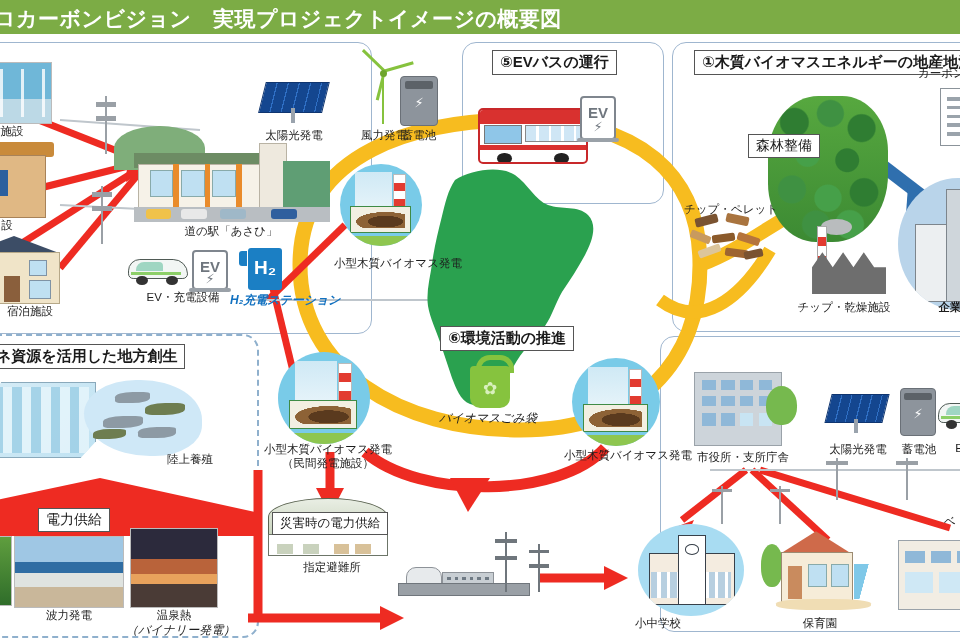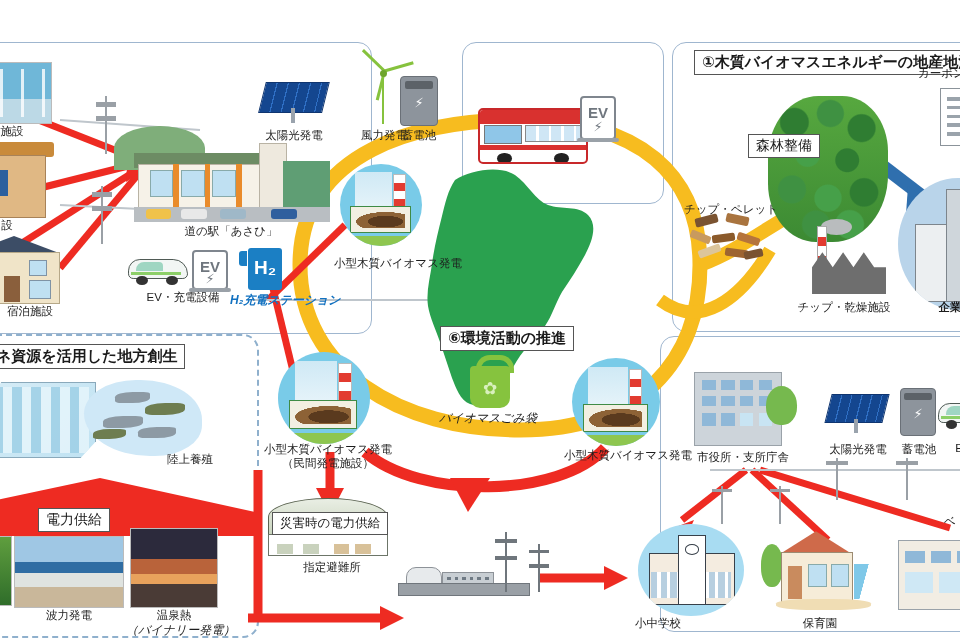--- a/index.html
+++ b/index.html
@@ -206,20 +206,23 @@
   .michinoeki .tower{position:absolute;left:64%;top:18%;width:13%;height:66%;background:#eee9de;border:1.3px solid #b9b3a4;}
   .michinoeki .rwing{position:absolute;left:76%;top:36%;width:24%;height:48%;background:#5f9e74;}
   .michinoeki .road{position:absolute;left:0;bottom:0;width:100%;height:16%;background:#b9bec2;}
   .michinoeki .car{position:absolute;bottom:3%;width:13%;height:11%;border-radius:3px;}
 </style>
 </head>
 <body>
 
 <div class="root">
 
+  <div class="header">
+    <div class="header-title">ロカーボンビジョン　実現プロジェクトイメージの概要図</div>
+  </div>
 
   <div class="panel" style="left:-60px;top:42px;width:430px;height:290px;"></div>
   <div class="panel" style="left:462px;top:42px;width:200px;height:160px;"></div>
   <div class="panel" style="left:672px;top:42px;width:330px;height:288px;"></div>
   <div class="panel" style="left:660px;top:336px;width:345px;height:294px;"></div>
   <div class="panel-dashed" style="left:-70px;top:334px;width:325px;height:300px;"></div>
   <div class="panel" style="left:250px;top:460px;width:400px;height:175px;border:none;"></div>
 
   <svg class="overlay" viewBox="0 0 960 640">
 
@@ -367,20 +370,21 @@
     <div class="p"></div>
       <div class="x" style="top:10%;"></div>
       <div class="x" style="top:34%;"></div>
   </div>
   <div class="pole" style="left:92px;top:186px;width:20px;height:58px;">
     <div class="p"></div>
       <div class="x" style="top:10%;"></div>
       <div class="x" style="top:34%;"></div>
   </div>
 
+  <div class="cap" style="left:492px;top:50px;">⑤EVバスの運行</div>
   <div class="bus" style="left:478px;top:108px;width:106px;height:52px;">
     <div class="top"></div>
       <div class="win"></div>
       <div class="wins"></div>
       <div class="band"></div>
     <div class="wheel" style="left:16%;"></div>
       <div class="wheel" style="right:16%;"></div>
   </div>
   <div class="evstation" style="left:580px;top:96px;width:32px;height:40px;">
     <div class="txt">EV</div>

